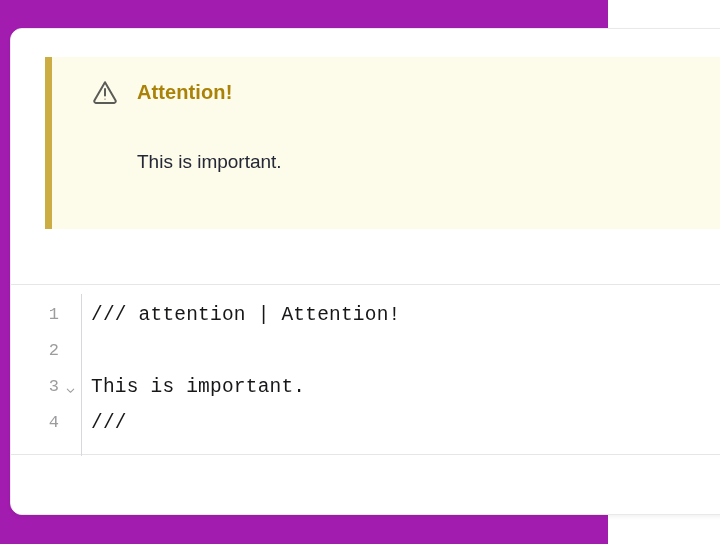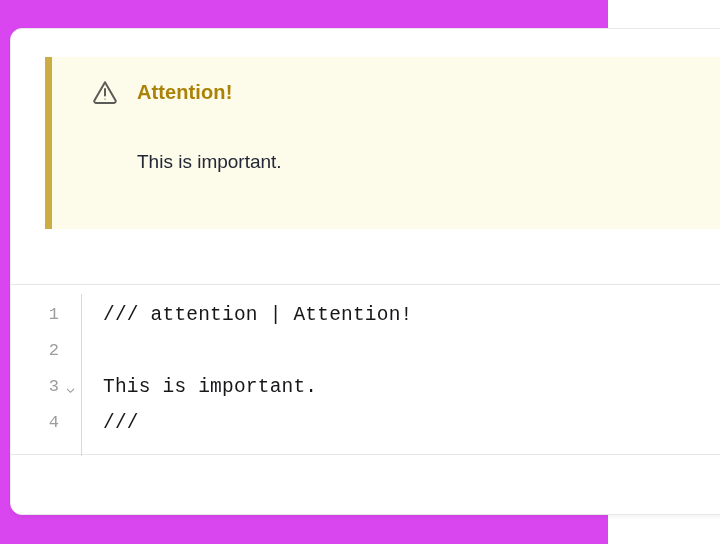--- a/index.html
+++ b/index.html
@@ -10,21 +10,21 @@
     height: 544px;
     overflow: hidden;
     background: #ffffff;
     font-family: "Liberation Sans", sans-serif;
   }
 
   #root {
     position: relative;
     width: 608px;
     height: 544px;
-    background: #d946ef;
+    background: #a21caf;
   }
 
   
   .preview-card {
     position: absolute;
     left: 10px;
     top: 28px;
     width: 760px;           
     height: 487px;
     background: #ffffff;
@@ -150,21 +150,21 @@
     position: absolute;
     left: 54px;
     top: 13px;
     width: 11px;
     height: 11px;
     color: #9c9c9e;
   }
 
   .code-text {
     position: absolute;
-    left: 92px;
+    left: 80px;
     font-family: "Liberation Mono", "DejaVu Sans Mono", monospace;
     font-size: 19.5px;
     color: #17171a;
     line-height: 36px;
     white-space: pre;
     letter-spacing: 0.2px;
   }
 </style>
 </head>
 <body>

